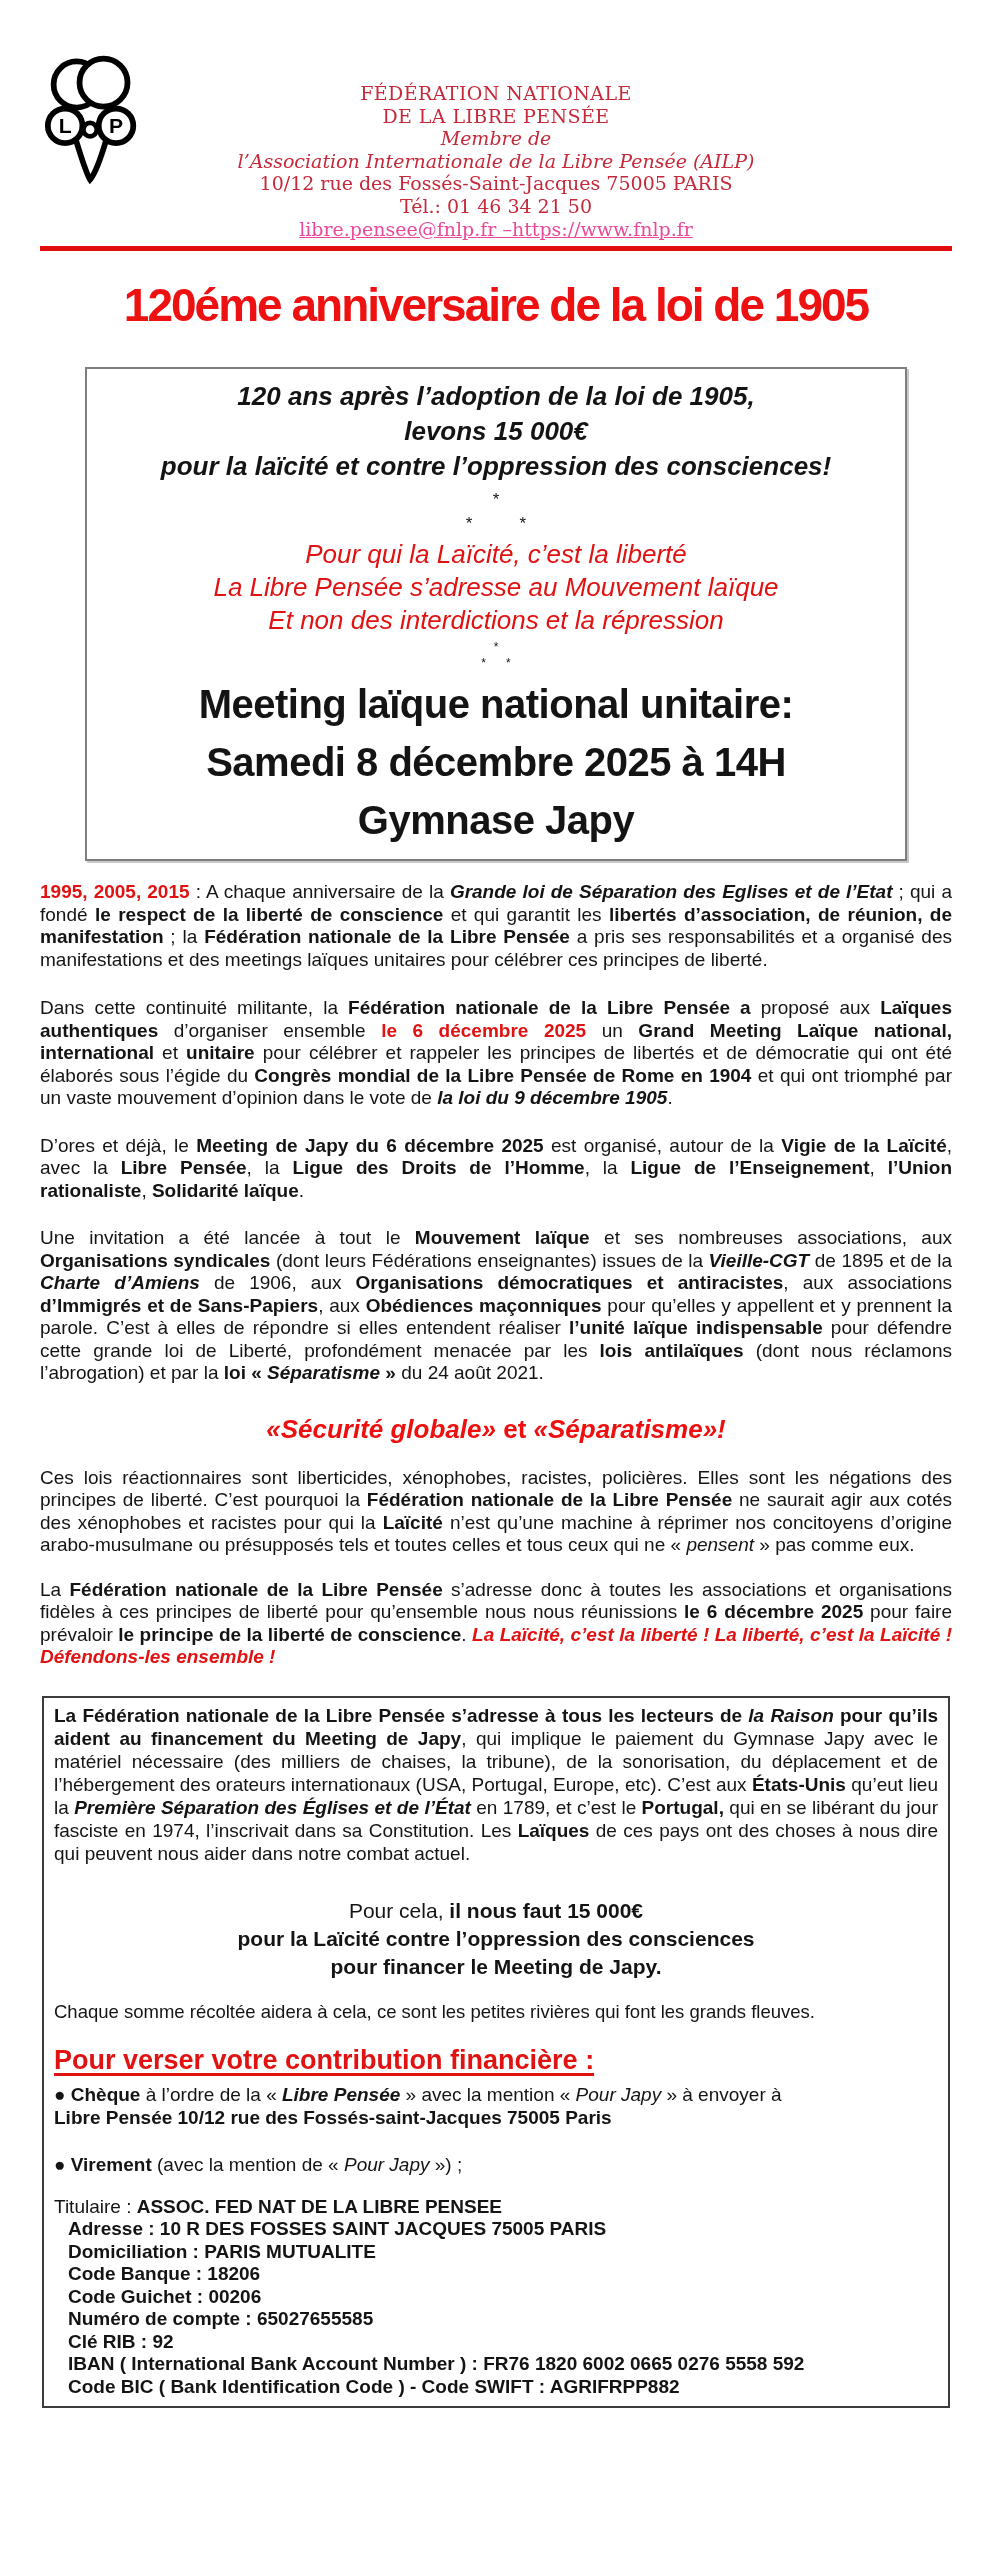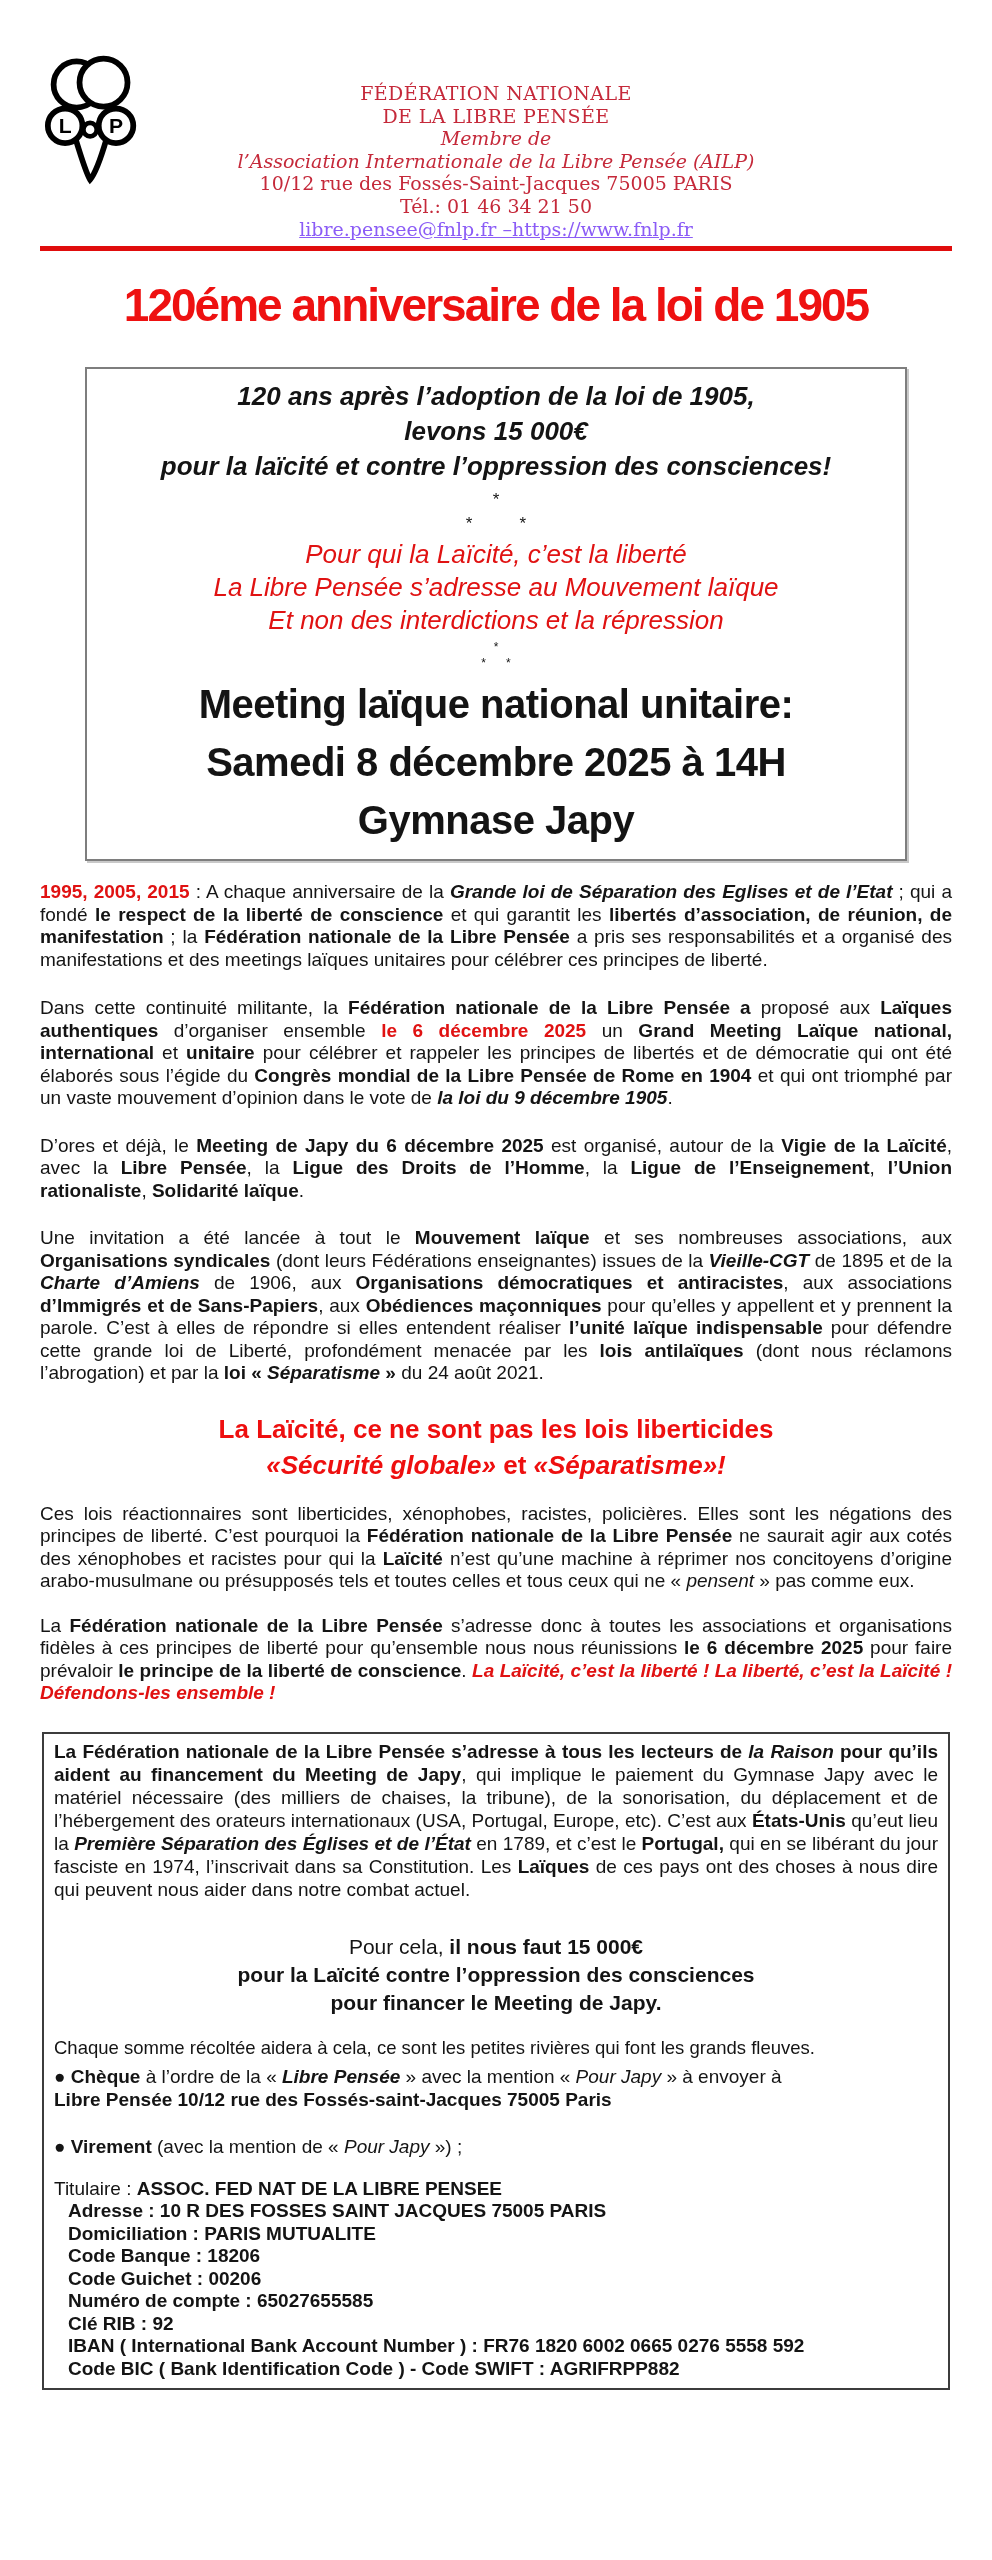--- a/index.html
+++ b/index.html
@@ -9,21 +9,21 @@
   }
   .page{margin:0 40px;padding-top:40px;}
 
   
   header{position:relative;height:202px;}
   .logo{position:absolute;left:4px;top:14px;width:96px;height:134px;}
   .org{padding-top:42px;text-align:center;font-family:"DejaVu Serif","Liberation Serif",serif;
        color:#c5293a;font-size:19px;line-height:22.6px;}
   .org-caps{letter-spacing:.4px;}
   .org-it{font-style:italic;}
-  .org-link{color:#8b5cf6;cursor:pointer;}
+  .org-link{color:#ec4899;cursor:pointer;}
 
   .rule{height:5px;background:#e00d0d;margin-top:4px;}
 
   .title{margin:28px 0 0;text-align:center;color:#ee1111;font-weight:700;
          font-size:46px;line-height:52px;letter-spacing:-2px;}
 
   
   .box1{margin:36px 45px 0;border:2px solid #7e7e7e;box-shadow:2px 2px 0 #c9c9c9;
         text-align:center;padding:10px 24px;}
   .b1-black{font-size:26px;font-weight:700;font-style:italic;line-height:35px;}
@@ -107,38 +107,38 @@
     <div class="meeting">Samedi 8 décembre 2025 à 14H</div>
     <div class="meeting">Gymnase Japy</div>
   </section>
 
   <p class="body-p mt20"><span class="b red">1995, 2005, 2015</span><span> : A chaque anniversaire de la </span><span class="b i">Grande loi de Séparation des Eglises et de l’Etat</span><span> ; qui a fondé </span><span class="b">le respect de la liberté de conscience</span><span> et qui garantit les </span><span class="b">libertés d’association, de réunion, de manifestation</span><span> ; la </span><span class="b">Fédération nationale de la Libre Pensée</span><span> a pris ses responsabilités et a organisé des manifestations et des meetings laïques unitaires pour célébrer ces principes de liberté.</span></p>
   <p class="body-p mt26"><span>Dans cette continuité militante, la </span><span class="b">Fédération nationale de la Libre Pensée a</span><span> proposé aux </span><span class="b">Laïques authentiques</span><span> d’organiser ensemble </span><span class="b red">le 6 décembre 2025</span><span> un </span><span class="b">Grand Meeting Laïque national, international</span><span> et </span><span class="b">unitaire</span><span> pour célébrer et rappeler les principes de libertés et de démocratie qui ont été élaborés sous l’égide du </span><span class="b">Congrès mondial de la Libre Pensée de Rome en 1904</span><span> et qui ont triomphé par un vaste mouvement d’opinion dans le vote de </span><span class="b i">la loi du 9 décembre 1905</span><span>.</span></p>
   <p class="body-p mt25"><span>D’ores et déjà, le </span><span class="b">Meeting de Japy du 6 décembre 2025</span><span> est organisé, autour de la </span><span class="b">Vigie de la Laïcité</span><span>, avec la </span><span class="b">Libre Pensée</span><span>, la </span><span class="b">Ligue des Droits de l’Homme</span><span>, la </span><span class="b">Ligue de l’Enseignement</span><span>, </span><span class="b">l’Union rationaliste</span><span>, </span><span class="b">Solidarité laïque</span><span>.</span></p>
   <p class="body-p mt25"><span>Une invitation a été lancée à tout le </span><span class="b">Mouvement laïque</span><span> et ses nombreuses associations, aux </span><span class="b">Organisations syndicales</span><span> (dont leurs Fédérations enseignantes) issues de la </span><span class="b i">Vieille-CGT</span><span> de 1895 et de la </span><span class="b i">Charte d’Amiens</span><span> de 1906, aux </span><span class="b">Organisations démocratiques et antiracistes</span><span>, aux associations </span><span class="b">d’Immigrés et de Sans-Papiers</span><span>, aux </span><span class="b">Obédiences maçonniques</span><span> pour qu’elles y appellent et y prennent la parole. C’est à elles de répondre si elles entendent réaliser </span><span class="b">l’unité laïque indispensable</span><span> pour défendre cette grande loi de Liberté, profondément menacée par les </span><span class="b">lois antilaïques</span><span> (dont nous réclamons l’abrogation) et par la </span><span class="b">loi « </span><span class="b i">Séparatisme</span><span class="b"> »</span><span> du 24 août 2021.</span></p>
 
   <div class="red-heading">
-    <div>La Laïcité, ce ne sont pas les lois liberticides</div>
     <div><span class="i">«Sécurité globale»</span><span> et </span><span class="i">«Séparatisme»!</span></div>
   </div>
 
   <p class="body-p mt20"><span>Ces lois réactionnaires sont liberticides, xénophobes, racistes, policières. Elles sont les négations des principes de liberté.  C’est pourquoi la </span><span class="b">Fédération nationale de la Libre Pensée</span><span> ne saurait agir aux cotés des xénophobes et racistes pour qui la </span><span class="b">Laïcité</span><span> n’est qu’une machine à réprimer nos concitoyens d’origine arabo-musulmane ou présupposés tels et toutes celles et tous ceux qui ne « </span><span class="i">pensent</span><span> » pas comme eux.</span></p>
   <p class="body-p mt22"><span>La </span><span class="b">Fédération nationale de la Libre Pensée</span><span> s’adresse donc à toutes les associations et organisations fidèles à ces principes de liberté pour qu’ensemble nous nous réunissions </span><span class="b">le 6 décembre 2025</span><span> pour faire prévaloir </span><span class="b">le principe de la liberté de conscience</span><span>. </span><span class="b i red">La Laïcité, c’est la liberté ! La liberté, c’est la  Laïcité ! Défendons-les ensemble !</span></p>
 
   <section class="box2">
     <p class="body-p"><span class="b">La Fédération nationale de la Libre Pensée s’adresse à tous les lecteurs de </span><span class="b i">la Raison</span><span class="b"> pour qu’ils aident au financement du Meeting de Japy</span><span>, qui implique le paiement du Gymnase Japy avec le matériel nécessaire (des milliers de chaises, la tribune), de la sonorisation, du déplacement et de l’hébergement des orateurs internationaux (USA, Portugal, Europe, etc).  C’est aux </span><span class="b">États-Unis</span><span> qu’eut lieu la </span><span class="b i">Première Séparation des Églises et de l’État</span><span> en 1789, et c’est le </span><span class="b">Portugal,</span><span> qui en se libérant du jour fasciste en 1974, l’inscrivait dans sa Constitution. Les </span><span class="b">Laïques</span><span> de ces pays ont des choses à nous dire qui peuvent nous aider dans notre combat actuel.</span></p>
 
     <div class="appeal">
       <div><span>Pour cela, </span><span class="b">il nous faut 15 000€</span></div>
       <div class="b">pour la Laïcité contre l’oppression des consciences</div>
       <div class="b">pour financer le Meeting de Japy.</div>
     </div>
 
     <p class="rivers">Chaque somme récoltée aidera à cela, ce sont les petites rivières qui font les grands fleuves.</p>
 
+    <h2 class="contrib">Pour verser votre contribution financière :</h2>
 
     <p class="body-p cheque"><span class="b">● </span><span class="b">Chèque</span><span> à l’ordre de la « </span><span class="b i">Libre Pensée</span><span> » avec la mention « </span><span class="i">Pour Japy</span><span> » à envoyer à</span></p>
     <p class="body-p b">Libre Pensée 10/12 rue des Fossés-saint-Jacques 75005 Paris</p>
 
     <p class="body-p virement"><span class="b">● </span><span class="b">Virement</span><span> (avec la mention de « </span><span class="i">Pour Japy</span><span> ») ;</span></p>
 
     <div class="bank">
       <div class="bank-line"><span>Titulaire : </span><span class="b">ASSOC. FED NAT DE LA LIBRE PENSEE</span></div>
       <div class="bank-line ind"><span class="b">Adresse : 10 R DES FOSSES SAINT JACQUES 75005 PARIS</span></div>
       <div class="bank-line ind"><span class="b">Domiciliation : PARIS MUTUALITE</span></div>

